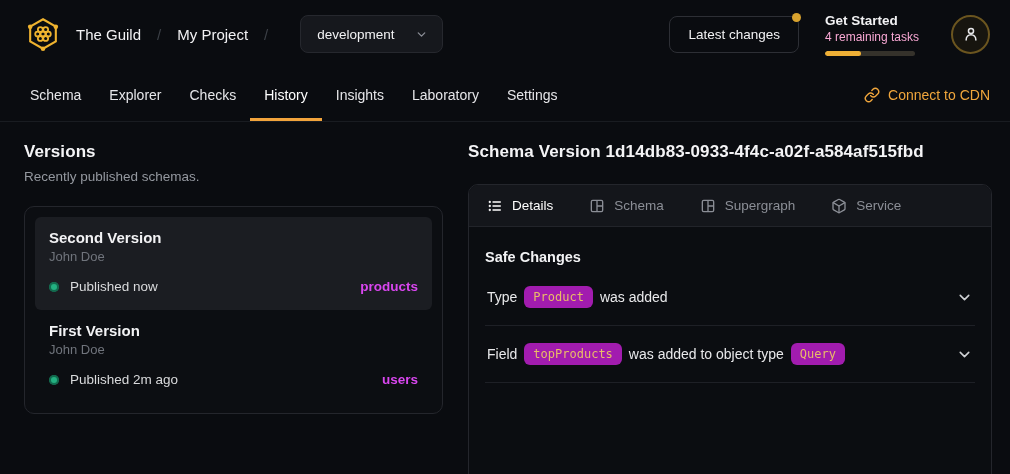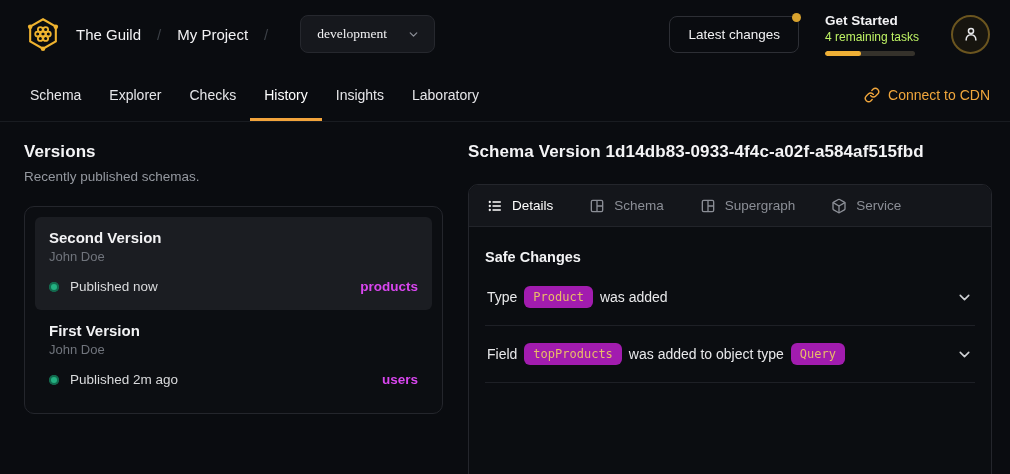--- a/index.html
+++ b/index.html
@@ -17,37 +17,37 @@
   .header { height:68px; display:flex; align-items:center; padding:0 20px 0 24px; }
   .brand-group { display:flex; align-items:center; gap:14px; }
   .logo { width:38px; height:38px; }
   .brand { font-size:15px; font-weight:500; color:#f2f2f4; }
   .crumb-sep { color:#3c4047; font-size:15px; padding:0 2px; }
   .crumb { font-size:15px; font-weight:500; color:#f2f2f4; }
   .target-select {
     margin-left:16px; display:flex; align-items:center; gap:20px;
     background:#16181d; border:1px solid #26282e; border-radius:8px;
     height:38px; padding:0 14px 0 16px; color:#f2f2f4; font-size:13.5px; cursor:pointer;
-    font-family:Liberation Serif, serif;
+    font-family:Liberation Sans, sans-serif;
   }
   .target-select .chev { color:#8b8e96; }
 
   .header-right { margin-left:auto; display:flex; align-items:center; gap:26px; }
   .latest-btn {
     position:relative; background:transparent; border:1px solid #2d2f35; border-radius:8px;
     color:#f2f2f4; font-size:13.5px; height:37px; padding:0 18px; cursor:pointer;
     font-family:"Liberation Sans", sans-serif;
   }
   .latest-dot {
     position:absolute; top:-4px; right:-3px; width:9px; height:9px; border-radius:50%;
     background:#d9a32e;
   }
   .get-started { width:100px; }
   .gs-title { font-size:13.5px; font-weight:600; color:#f2f2f4; }
-  .gs-sub { font-size:12px; color:#bef264; margin-top:2px; white-space:nowrap; }
+  .gs-sub { font-size:12px; color:#f9a8d4; margin-top:2px; white-space:nowrap; }
   .gs-bar { margin-top:7px; height:5px; width:90px; background:#35322b; border-radius:3px; overflow:hidden; }
   .gs-fill { height:100%; background:#efb036; border-radius:3px; }
   .avatar {
     width:39px; height:39px; border-radius:50%; background:#17150f;
     border:2px solid #6b551f; display:flex; align-items:center; justify-content:center; cursor:pointer;
   }
   .avatar svg { color:#e8e8ea; }
 
   
   .nav { height:54px; display:flex; align-items:stretch; padding:0 20px 0 16px; border-bottom:1px solid #191c21; }
@@ -162,20 +162,21 @@
 </div>
 
 <div class="nav">
   <div id="nav-tabs" style="display:flex; align-items:stretch;">
       <div class="nav-tab">Schema</div>
       <div class="nav-tab">Explorer</div>
       <div class="nav-tab">Checks</div>
       <div class="nav-tab active">History</div>
       <div class="nav-tab">Insights</div>
       <div class="nav-tab">Laboratory</div>
+      <div class="nav-tab">Settings</div>
     </div>
   <div class="cdn-link">
     <span>
       <svg width="16" height="16" viewBox="0 0 24 24" fill="none" stroke="currentColor" stroke-width="2.1" stroke-linecap="round" stroke-linejoin="round">
         <path d="M10 13a5 5 0 0 0 7.54.54l3-3a5 5 0 0 0-7.07-7.07l-1.72 1.71"></path>
         <path d="M14 11a5 5 0 0 0-7.54-.54l-3 3a5 5 0 0 0 7.07 7.07l1.71-1.71"></path>
       </svg>
     </span>
     <span>Connect to CDN</span>
   </div>

